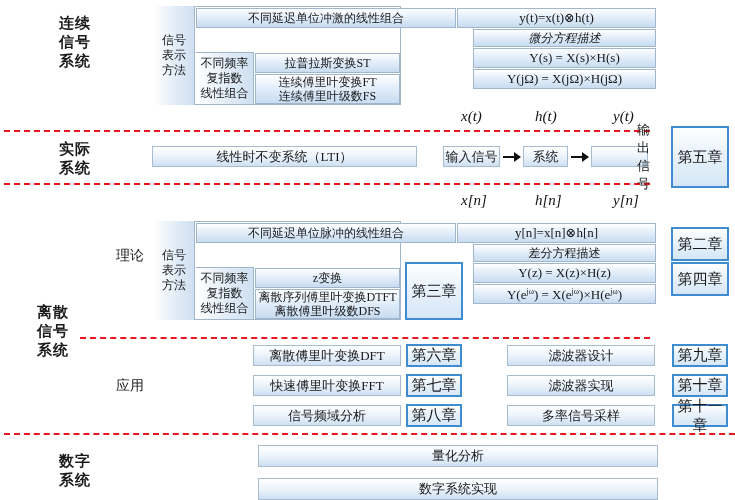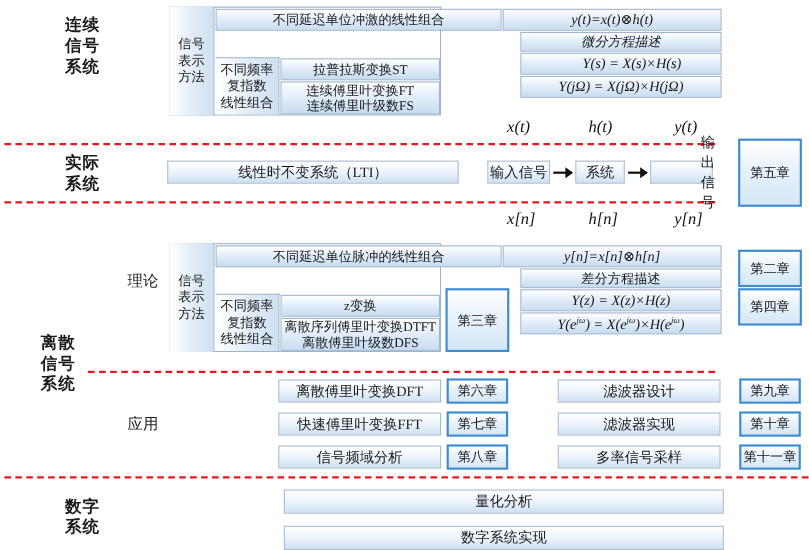--- a/index.html
+++ b/index.html
@@ -62,41 +62,40 @@
     background:#ffffff;
     border:1px solid #b9cadb;
   }
   
   .chapter{
     position:absolute;
     box-sizing:border-box;
     border:2px solid #3f8dd0;
     background:linear-gradient(to bottom,#ffffff 0%,#eaf3fb 40%,#d5e7f7 100%);
     display:flex;align-items:center;justify-content:center;
-    font-size:12px;color:#16181a;text-align:center;
+    font-size:15px;color:#16181a;text-align:center;
   }
   
   .pill{
     position:absolute;
     box-sizing:border-box;
     border:1px solid #a8bccf;
     background:linear-gradient(to bottom,#ffffff 0%,#eef5fc 45%,#cfe0f2 100%);
     display:flex;align-items:center;justify-content:center;
     font-size:13px;color:#16181a;text-align:left;
   }
   .outer-frame{
     position:absolute;
     box-sizing:border-box;
     border:1px solid #9fb6cd;
     background:#ffffff;
   }
   
   .math{
     font-family:"Liberation Serif","DejaVu Serif",serif;
-    font-style:italic;
     font-size:13px;
     white-space:nowrap;
   }
   .sigtag{
     position:absolute;
     font-family:"Liberation Serif","DejaVu Serif",serif;
     font-style:italic;
     font-size:15px;
     color:#111;
     white-space:nowrap;

